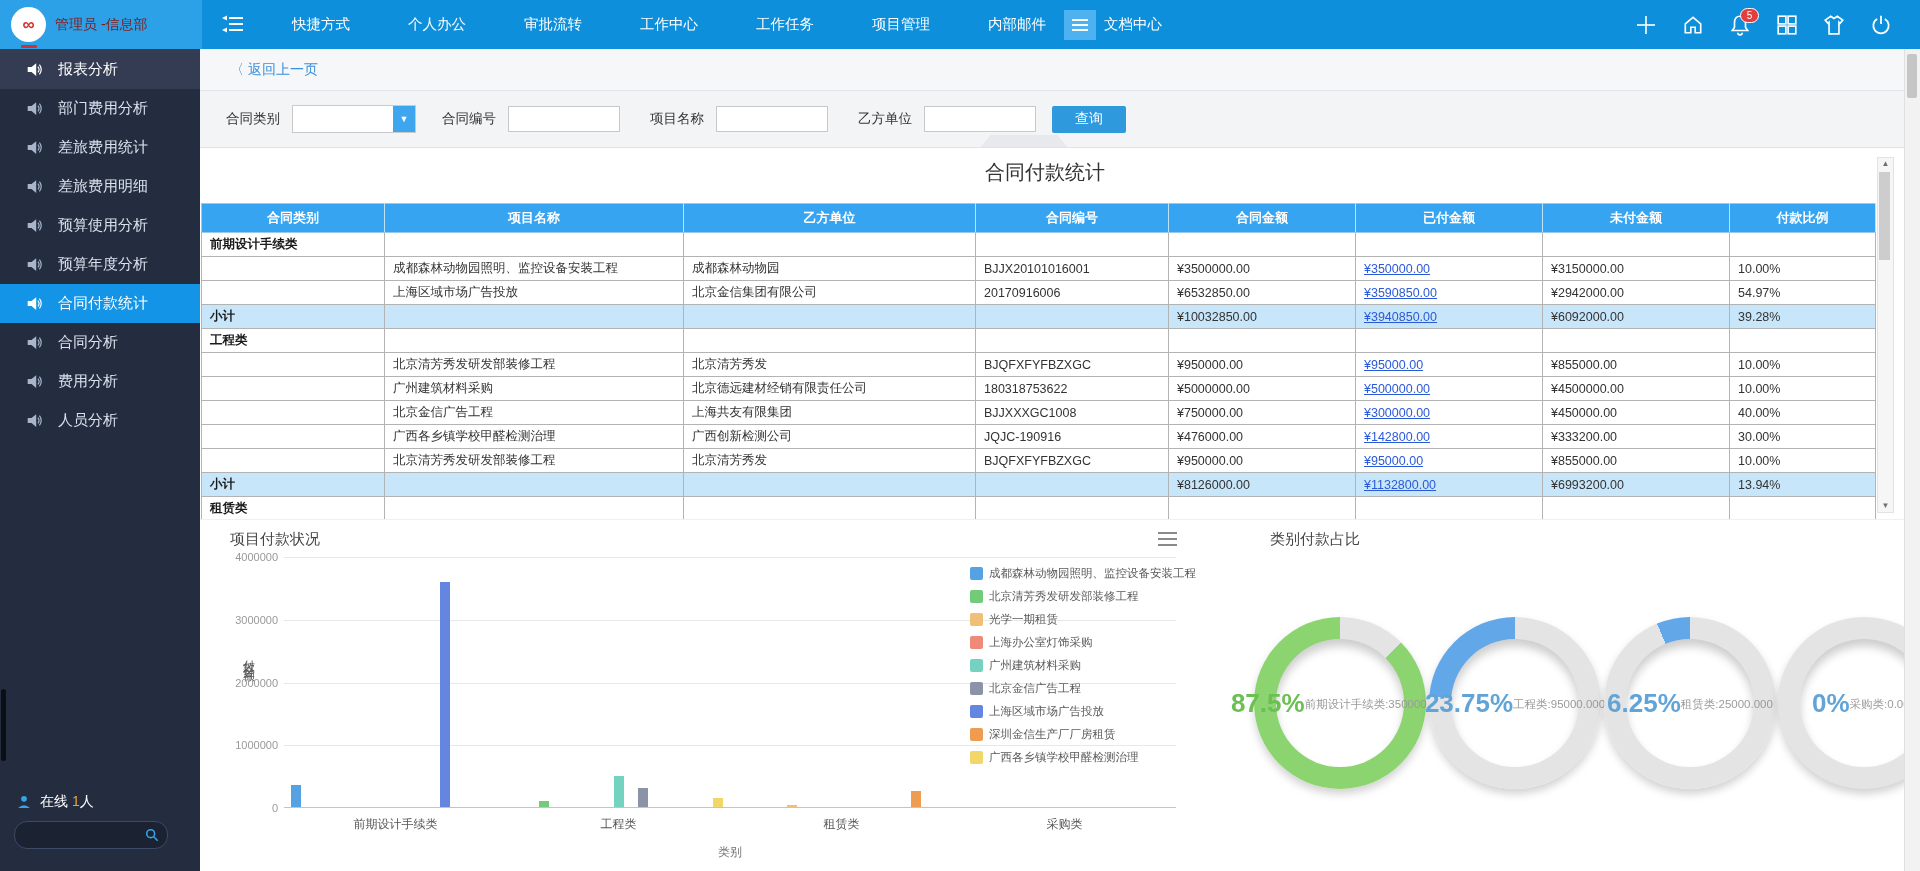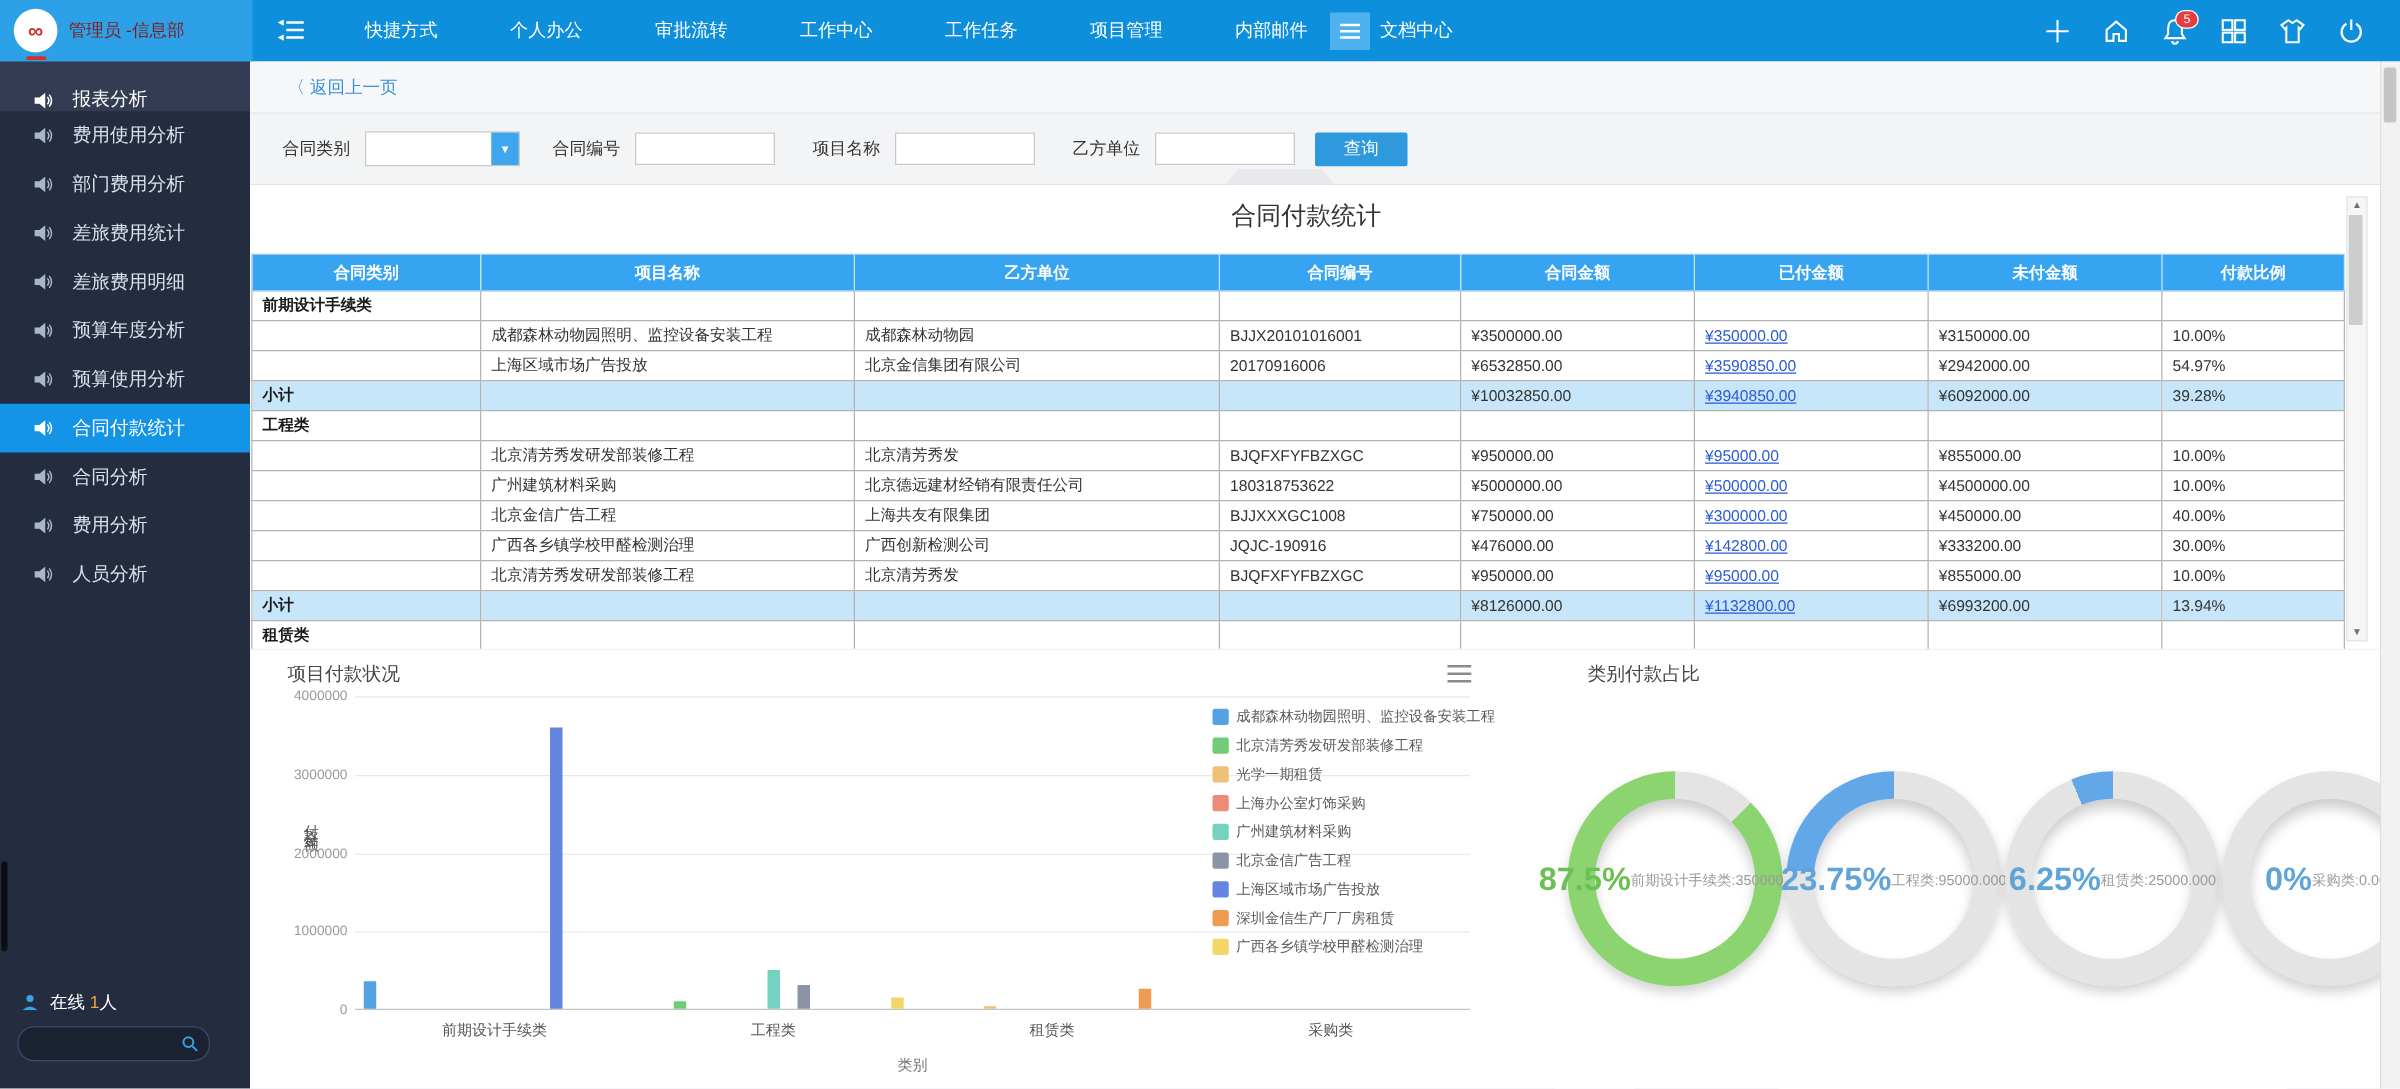--- a/index.html
+++ b/index.html
@@ -17,21 +17,21 @@
   .main-nav{position:absolute;left:272px;top:0;height:49px;display:flex;align-items:center;}
   .nav-item{color:#fff;font-size:14.5px;padding:0 20px;margin-right:18px;white-space:nowrap;cursor:pointer;}
   .menu-btn{position:absolute;left:1064px;top:10px;width:32px;height:30px;background:#4fb2f0;display:flex;flex-direction:column;align-items:center;justify-content:center;gap:3px;}
   .menu-btn i{display:block;width:16px;height:2px;background:#fff;}
   .top-icons{position:absolute;right:28px;top:0;height:49px;display:flex;align-items:center;gap:25px;}
   .tico{position:relative;width:22px;height:22px;display:flex;align-items:center;justify-content:center;}
   .badge{position:absolute;top:-6px;right:-8px;background:#e43d3d;color:#fff;font-size:10px;line-height:13px;min-width:13px;text-align:center;border-radius:8px;padding:0 2px;border:1px solid #fff;}
 
   
   .sidebar{position:absolute;left:0;top:49px;width:200px;height:822px;background:#242d3f;z-index:10;}
-  .module-item{height:40px;background:#333c52;display:flex;align-items:flex-end;padding-left:26px;gap:15px;color:#fff;font-size:15px;}
+  .module-item{height:40px;background:#333c52;display:flex;align-items:center;padding-left:26px;gap:15px;color:#fff;font-size:15px;}
   .side-item{height:39px;display:flex;align-items:center;padding-left:26px;gap:15px;color:#dbe2ee;font-size:15px;cursor:pointer;}
   .side-item.active{background:#1394e6;color:#fff;}
   .side-strip{position:absolute;left:1px;top:640px;width:5px;height:72px;background:#0b0e15;border-radius:3px;}
   .online-row{position:absolute;left:16px;top:744px;display:flex;align-items:center;gap:8px;color:#fff;font-size:14px;}
   .online-row .num{color:#f0a23c;}
   .side-search{position:absolute;left:14px;top:772px;width:152px;height:26px;background:#1b2333;border:1px solid #3c4a66;border-radius:13px;display:flex;align-items:center;}
   .side-search input{flex:1;background:transparent;border:none;outline:none;color:#cfd6e4;font-size:12px;padding:0 8px;min-width:0;}
   .side-search .mag{margin-right:8px;}
 
   
@@ -181,30 +181,20 @@
     </div>
     <div id="side-items">
         <div class="side-item">
           <span>
             <svg width="17" height="17" viewBox="0 0 20 20">
               <path d="M2 7 H6.5 L12 2.5 V17.5 L6.5 13 H2 Z" fill="#a9b5cc"></path>
               <path d="M14 6.5 Q16.8 10 14 13.5" stroke="#a9b5cc" stroke-width="1.4" fill="none"></path>
               <path d="M15.8 4.3 Q20 10 15.8 15.7" stroke="#a9b5cc" stroke-width="1.4" fill="none"></path>
             </svg>
           </span>
-          <span>费用使用分析</span>
-        </div>
-        <div class="side-item">
-          <span>
-            <svg width="17" height="17" viewBox="0 0 20 20">
-              <path d="M2 7 H6.5 L12 2.5 V17.5 L6.5 13 H2 Z" fill="#a9b5cc"></path>
-              <path d="M14 6.5 Q16.8 10 14 13.5" stroke="#a9b5cc" stroke-width="1.4" fill="none"></path>
-              <path d="M15.8 4.3 Q20 10 15.8 15.7" stroke="#a9b5cc" stroke-width="1.4" fill="none"></path>
-            </svg>
-          </span>
           <span>部门费用分析</span>
         </div>
         <div class="side-item">
           <span>
             <svg width="17" height="17" viewBox="0 0 20 20">
               <path d="M2 7 H6.5 L12 2.5 V17.5 L6.5 13 H2 Z" fill="#a9b5cc"></path>
               <path d="M14 6.5 Q16.8 10 14 13.5" stroke="#a9b5cc" stroke-width="1.4" fill="none"></path>
               <path d="M15.8 4.3 Q20 10 15.8 15.7" stroke="#a9b5cc" stroke-width="1.4" fill="none"></path>
             </svg>
           </span>
@@ -221,31 +211,31 @@
           <span>差旅费用明细</span>
         </div>
         <div class="side-item">
           <span>
             <svg width="17" height="17" viewBox="0 0 20 20">
               <path d="M2 7 H6.5 L12 2.5 V17.5 L6.5 13 H2 Z" fill="#a9b5cc"></path>
               <path d="M14 6.5 Q16.8 10 14 13.5" stroke="#a9b5cc" stroke-width="1.4" fill="none"></path>
               <path d="M15.8 4.3 Q20 10 15.8 15.7" stroke="#a9b5cc" stroke-width="1.4" fill="none"></path>
             </svg>
           </span>
+          <span>预算使用分析</span>
+        </div>
+        <div class="side-item">
+          <span>
+            <svg width="17" height="17" viewBox="0 0 20 20">
+              <path d="M2 7 H6.5 L12 2.5 V17.5 L6.5 13 H2 Z" fill="#a9b5cc"></path>
+              <path d="M14 6.5 Q16.8 10 14 13.5" stroke="#a9b5cc" stroke-width="1.4" fill="none"></path>
+              <path d="M15.8 4.3 Q20 10 15.8 15.7" stroke="#a9b5cc" stroke-width="1.4" fill="none"></path>
+            </svg>
+          </span>
           <span>预算年度分析</span>
-        </div>
-        <div class="side-item">
-          <span>
-            <svg width="17" height="17" viewBox="0 0 20 20">
-              <path d="M2 7 H6.5 L12 2.5 V17.5 L6.5 13 H2 Z" fill="#a9b5cc"></path>
-              <path d="M14 6.5 Q16.8 10 14 13.5" stroke="#a9b5cc" stroke-width="1.4" fill="none"></path>
-              <path d="M15.8 4.3 Q20 10 15.8 15.7" stroke="#a9b5cc" stroke-width="1.4" fill="none"></path>
-            </svg>
-          </span>
-          <span>预算使用分析</span>
         </div>
         <div class="side-item active">
           <span>
             <svg width="17" height="17" viewBox="0 0 20 20">
               <path d="M2 7 H6.5 L12 2.5 V17.5 L6.5 13 H2 Z" fill="#ffffff"></path>
               <path d="M14 6.5 Q16.8 10 14 13.5" stroke="#ffffff" stroke-width="1.4" fill="none"></path>
               <path d="M15.8 4.3 Q20 10 15.8 15.7" stroke="#ffffff" stroke-width="1.4" fill="none"></path>
             </svg>
           </span>
           <span>合同付款统计</span>

